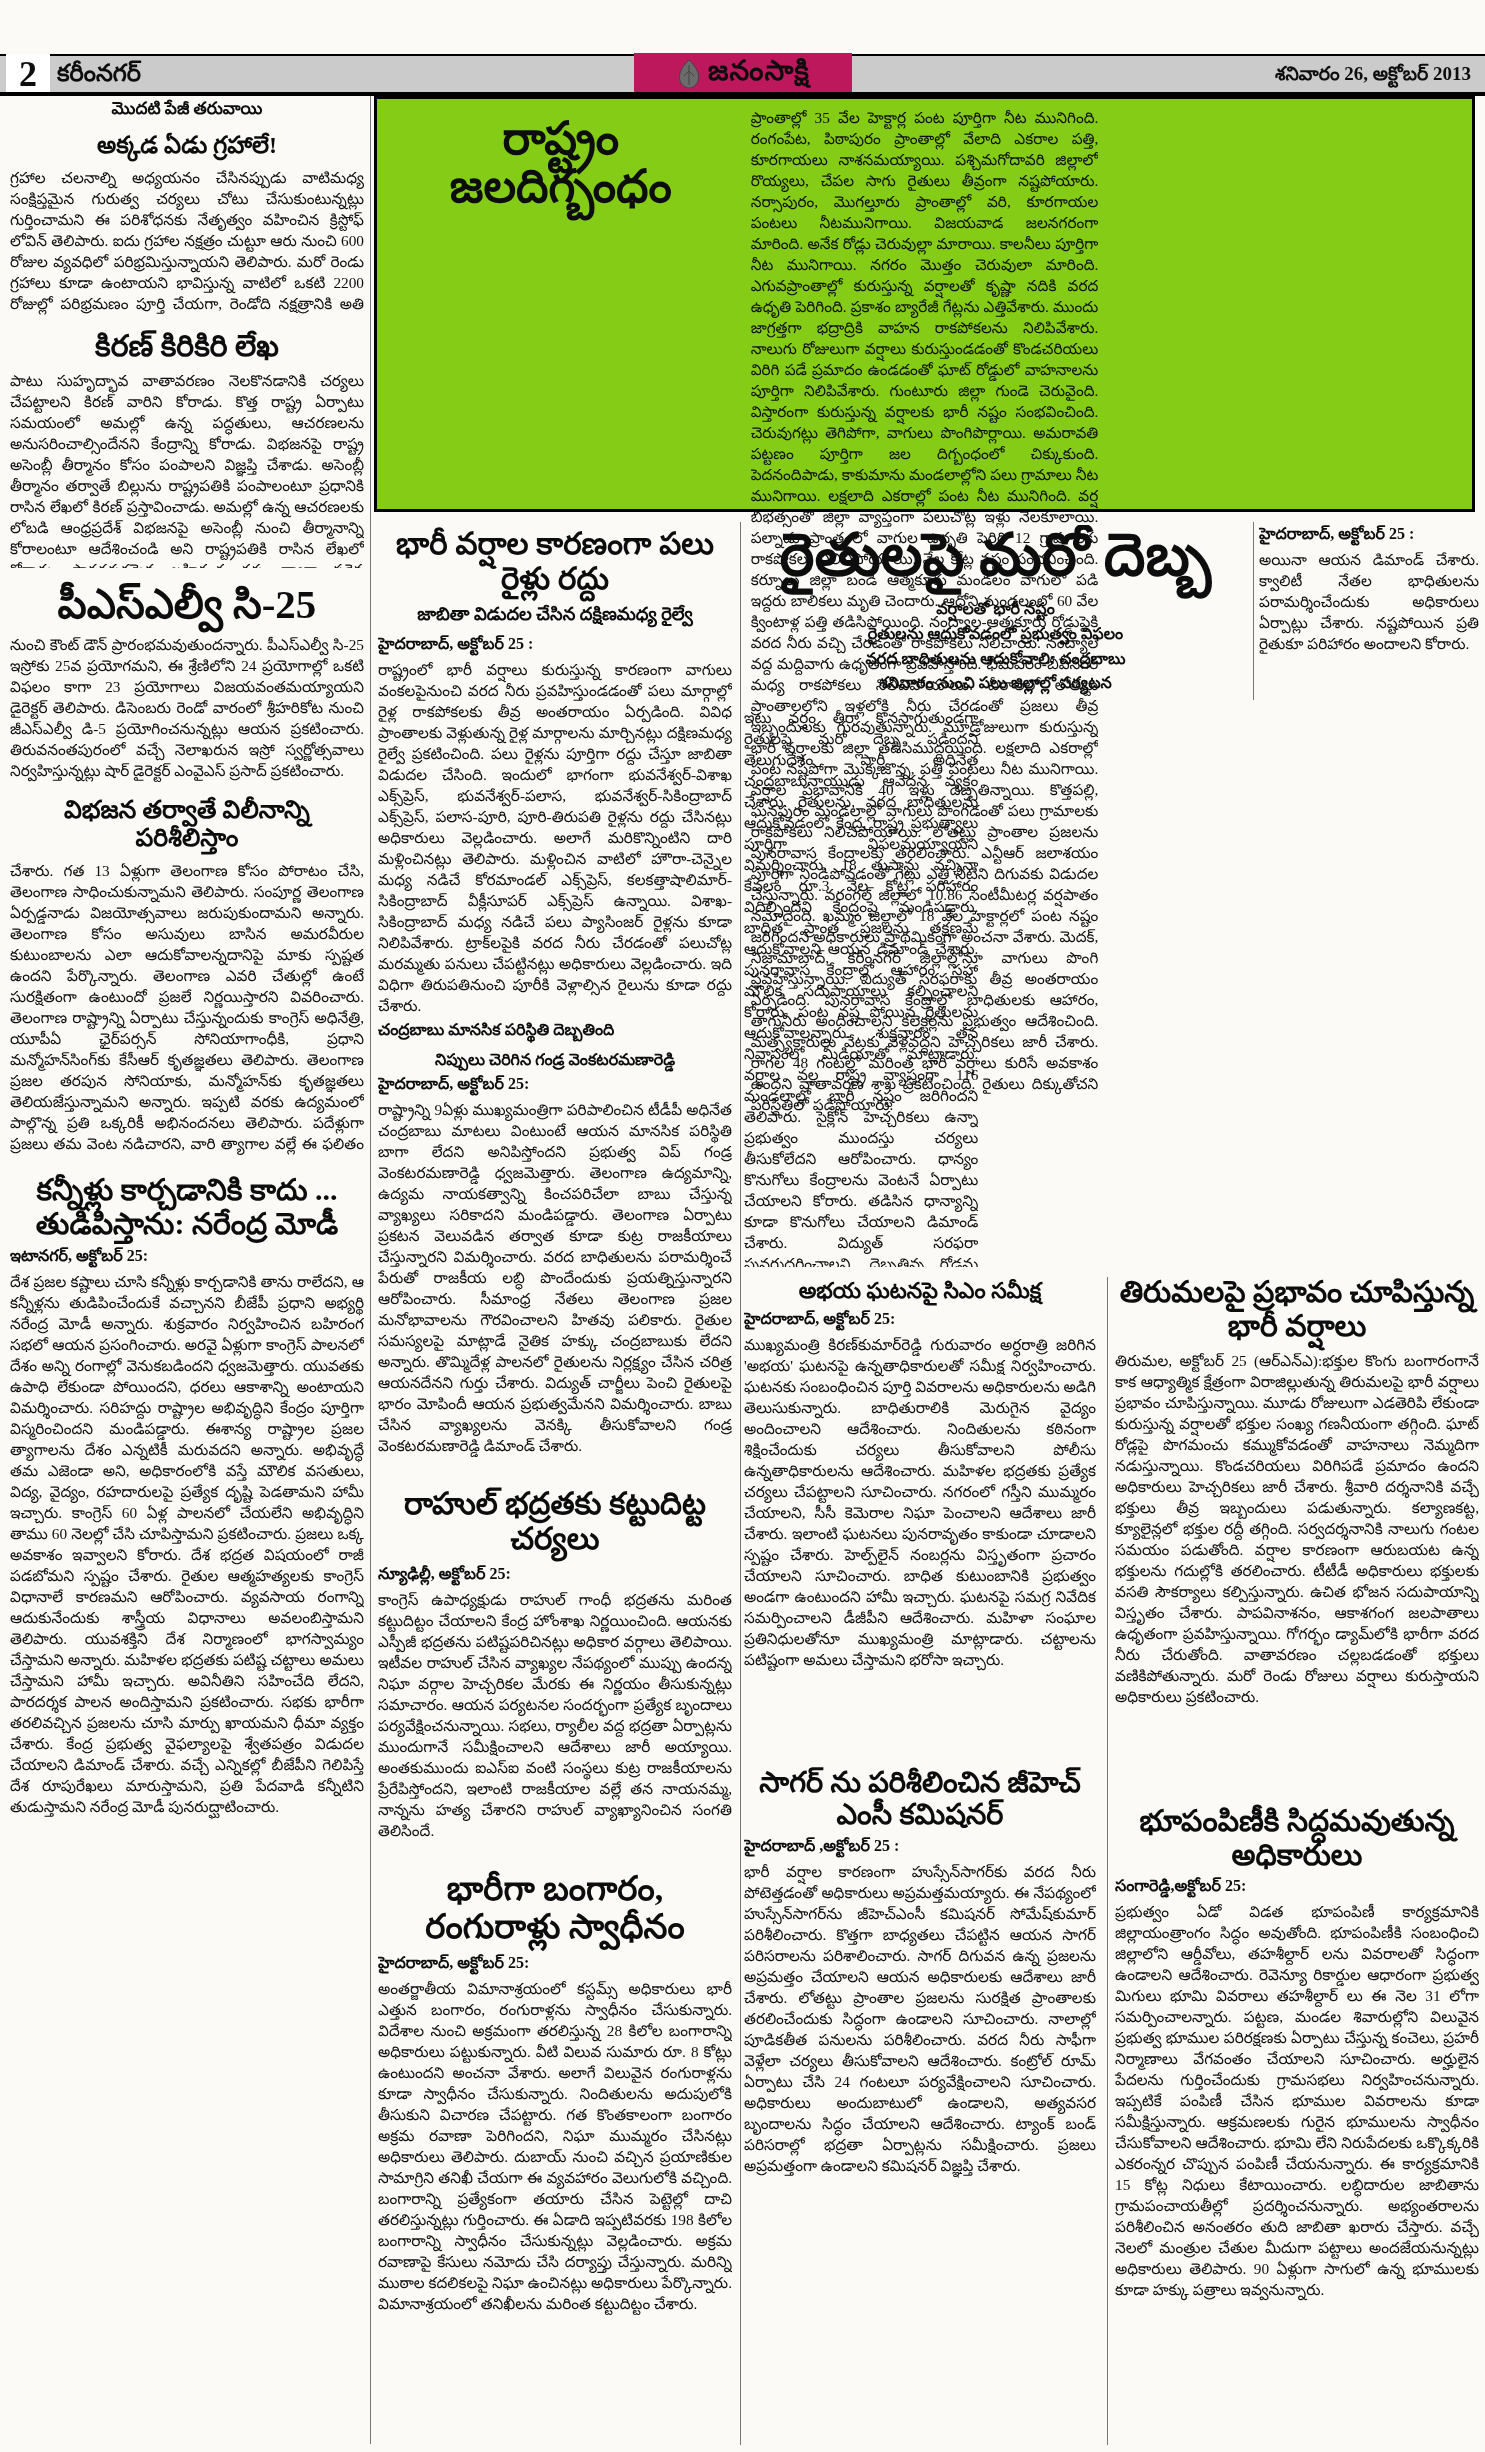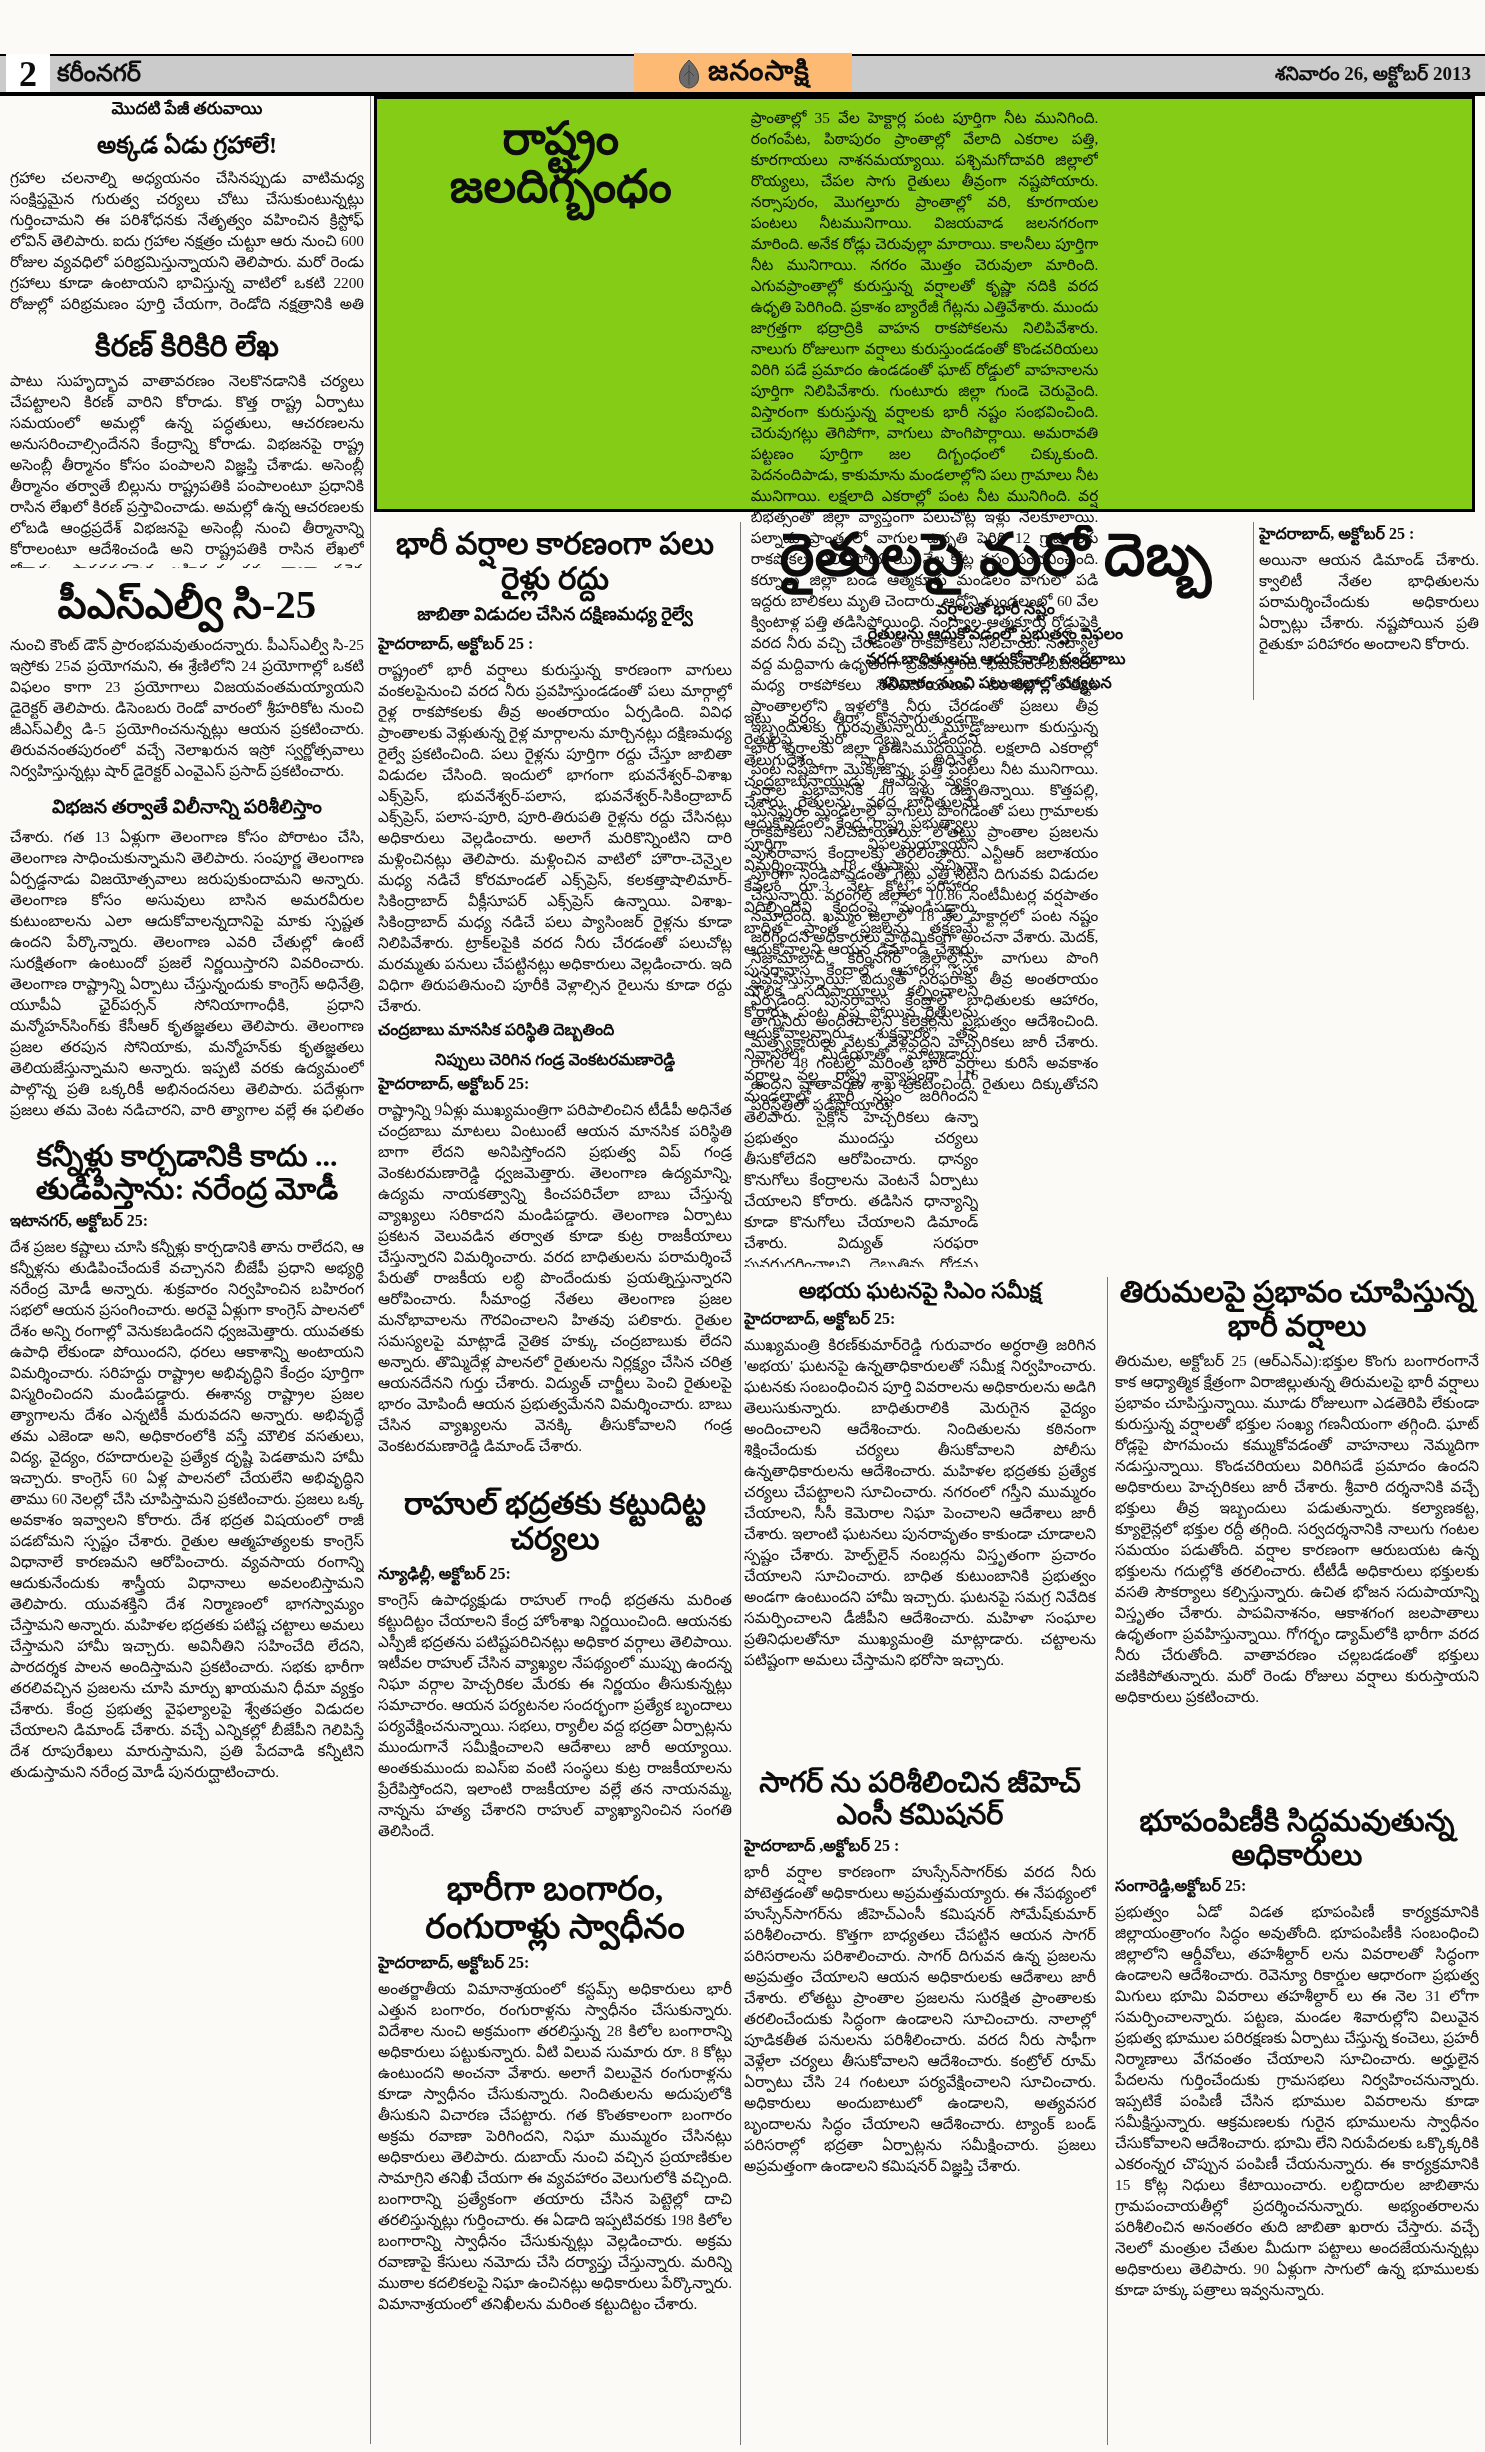--- a/index.html
+++ b/index.html
@@ -7,21 +7,21 @@
   .page{
     position:relative;width:1485px;height:2452px;margin:0 auto;
     background:#fbfaf7;color:#0d0d0d;overflow:hidden;
     font-family:"Liberation Serif","DejaVu Serif",serif;
   }
   
   .masthead-strip{position:absolute;left:0;top:54px;width:1485px;height:36px;background:#cbcbcb;border-top:2px solid #000;}
   .masthead-strip:after{content:"";position:absolute;left:0;bottom:-4px;width:1485px;height:4px;background:#000;}
   .pageno-box{position:absolute;left:6px;top:-2px;width:44px;height:40px;background:#fff;display:flex;align-items:center;justify-content:center;font-size:36px;font-weight:bold;}
   .section-name{position:absolute;left:57px;top:4px;font-size:24px;font-weight:bold;}
-  .masthead-center{position:absolute;left:634px;top:-3px;width:218px;height:42px;background:#fdba74;display:flex;align-items:center;justify-content:center;gap:6px;}
+  .masthead-center{position:absolute;left:634px;top:-3px;width:218px;height:42px;background:#be185d;display:flex;align-items:center;justify-content:center;gap:6px;}
   .masthead-title{font-size:28px;font-weight:bold;letter-spacing:1px;}
   .masthead-leaf{width:26px;height:30px;}
   .issue-date{position:absolute;right:14px;top:7px;font-size:19px;font-weight:bold;}
   
   .art-h{font-weight:bold;text-align:center;line-height:1.12;}
   .kicker{font-weight:bold;text-align:center;font-size:17px;}
   .subhead{font-weight:bold;text-align:center;font-size:18px;}
   .dateline{font-size:16px;font-weight:bold;margin:6px 0 2px 0;}
   .bodytxt{font-size:15.3px;line-height:21px;text-align:justify;overflow:hidden;}
   .lead-bold{font-size:16px;font-weight:bold;}
@@ -64,21 +64,21 @@
 
     <div class="art-h" style="font-size:24px;margin:10px 0 8px 0;">అక్కడ ఏడు గ్రహాలే!</div>
     <div class="bodytxt" style="height:150px;">గ్రహాల చలనాల్ని అధ్యయనం చేసినప్పుడు వాటిమధ్య సంక్షిప్తమైన గురుత్వ చర్యలు చోటు చేసుకుంటున్నట్లు గుర్తించామని ఈ పరిశోధనకు నేతృత్వం వహించిన క్రిస్టోఫ్ లోవిన్ తెలిపారు. ఐదు గ్రహాల నక్షత్రం చుట్టూ ఆరు నుంచి 600 రోజుల వ్యవధిలో పరిభ్రమిస్తున్నాయని తెలిపారు. మరో రెండు గ్రహాలు కూడా ఉంటాయని భావిస్తున్న వాటిలో ఒకటి 2200 రోజుల్లో పరిభ్రమణం పూర్తి చేయగా, రెండోది నక్షత్రానికి అతి సమీపంలో ఉండి కేవలం 1.18 రోజుల్లో పరిభ్రమణ పూర్తి చేస్తుందని ఆయన తెలిపారు.</div>
 
     <div class="art-h" style="font-size:30px;margin:12px 0 8px 0;">కిరణ్ కిరికిరి లేఖ</div>
     <div class="bodytxt" style="height:198px;">పాటు సుహృద్భావ వాతావరణం నెలకొనడానికి చర్యలు చేపట్టాలని కిరణ్ వారిని కోరాడు. కొత్త రాష్ట్ర ఏర్పాటు సమయంలో అమల్లో ఉన్న పద్ధతులు, ఆచరణలను అనుసరించాల్సిందేనని కేంద్రాన్ని కోరాడు. విభజనపై రాష్ట్ర అసెంబ్లీ తీర్మానం కోసం పంపాలని విజ్ఞప్తి చేశాడు. అసెంబ్లీ తీర్మానం తర్వాతే బిల్లును రాష్ట్రపతికి పంపాలంటూ ప్రధానికి రాసిన లేఖలో కిరణ్ ప్రస్తావించాడు. అమల్లో ఉన్న ఆచరణలకు లోబడి ఆంధ్రప్రదేశ్ విభజనపై అసెంబ్లీ నుంచి తీర్మానాన్ని కోరాలంటూ ఆదేశించండి అని రాష్ట్రపతికి రాసిన లేఖలో కోరాడు. పారదర్శకమైన బహిరంగ చర్చ ద్వారా సరైన తీర్మానాన్ని పొందిన తర్వాతే రాష్ట్రపతికి ముసాయిదా బిల్లును పంపాలని కిరణ్ వారిని కోరాడు.</div>
 
     <div class="art-h" style="font-size:41px;margin:14px 0 6px 0;">పీఎస్ఎల్వీ సి-25</div>
     <div class="bodytxt" style="height:150px;">నుంచి కౌంట్ డౌన్ ప్రారంభమవుతుందన్నారు. పీఎస్ఎల్వీ సి-25 ఇస్రోకు 25వ ప్రయోగమని, ఈ శ్రేణిలోని 24 ప్రయోగాల్లో ఒకటి విఫలం కాగా 23 ప్రయోగాలు విజయవంతమయ్యాయని డైరెక్టర్ తెలిపారు. డిసెంబరు రెండో వారంలో శ్రీహరికోట నుంచి జీఎస్ఎల్వీ డి-5 ప్రయోగించనున్నట్లు ఆయన ప్రకటించారు. తిరువనంతపురంలో వచ్చే నెలాఖరున ఇస్రో స్వర్ణోత్సవాలు నిర్వహిస్తున్నట్లు షార్ డైరెక్టర్ ఎంవైఎస్ ప్రసాద్ ప్రకటించారు.</div>
 
-    <div class="art-h" style="font-size:19px;margin:12px 0 8px 0;">విభజన తర్వాతే విలీనాన్ని పరిశీలిస్తాం</div>
+    <div class="art-h" style="font-size:25px;margin:12px 0 8px 0;">విభజన తర్వాతే విలీనాన్ని పరిశీలిస్తాం</div>
     <div class="bodytxt" style="height:297px;">చేశారు. గత 13 ఏళ్లుగా తెలంగాణ కోసం పోరాటం చేసి, తెలంగాణ సాధించుకున్నామని తెలిపారు. సంపూర్ణ తెలంగాణ ఏర్పడ్డనాడు విజయోత్సవాలు జరుపుకుందామని అన్నారు. తెలంగాణ కోసం అసువులు బాసిన అమరవీరుల కుటుంబాలను ఎలా ఆదుకోవాలన్నదానిపై మాకు స్పష్టత ఉందని పేర్కొన్నారు. తెలంగాణ ఎవరి చేతుల్లో ఉంటే సురక్షితంగా ఉంటుందో ప్రజలే నిర్ణయిస్తారని వివరించారు. తెలంగాణ రాష్ట్రాన్ని ఏర్పాటు చేస్తున్నందుకు కాంగ్రెస్ అధినేత్రి, యూపీఏ ఛైర్‌పర్సన్ సోనియాగాంధీకి, ప్రధాని మన్మోహన్‌సింగ్‌కు కేసీఆర్ కృతజ్ఞతలు తెలిపారు. తెలంగాణ ప్రజల తరపున సోనియాకు, మన్మోహన్‌కు కృతజ్ఞతలు తెలియజేస్తున్నామని అన్నారు. ఇప్పటి వరకు ఉద్యమంలో పాల్గొన్న ప్రతి ఒక్కరికీ అభినందనలు తెలిపారు. పదేళ్లుగా ప్రజలు తమ వెంట నడిచారని, వారి త్యాగాల వల్లే ఈ ఫలితం వచ్చిందని పేర్కొన్నారు. తెలంగాణలో ప్రతి వర్గం అభివృద్ధి చెందేలా ప్రణాళికలు సిద్ధం చేస్తున్నామని వెల్లడించారు. నియోజకవర్గాల వారీగా సమీక్షలు నిర్వహించి ప్రజా సమస్యలను పరిష్కరిస్తామని హామీ ఇచ్చారు. హైదరాబాద్‌ అభివృద్ధికి ప్రత్యేక చర్యలు తీసుకుంటామని, పెట్టుబడులకు భరోసా కల్పిస్తామని తెలిపారు. విలీనం అంశంపై విభజన ప్రక్రియ పూర్తయిన తర్వాతే నిర్ణయం తీసుకుంటామని స్పష్టం చేశారు.</div>
 
     <div class="art-h" style="font-size:30px;margin:16px 0 6px 0;">కన్నీళ్లు కార్చడానికి కాదు ... తుడిపిస్తాను: నరేంద్ర మోడీ</div>
     <div class="dateline">ఇటానగర్, అక్టోబర్ 25:</div>
     <div class="bodytxt" style="height:1139px;">దేశ ప్రజల కష్టాలు చూసి కన్నీళ్లు కార్చడానికి తాను రాలేదని, ఆ కన్నీళ్లను తుడిపించేందుకే వచ్చానని బీజేపీ ప్రధాని అభ్యర్థి నరేంద్ర మోడీ అన్నారు. శుక్రవారం నిర్వహించిన బహిరంగ సభలో ఆయన ప్రసంగించారు. అరవై ఏళ్లుగా కాంగ్రెస్ పాలనలో దేశం అన్ని రంగాల్లో వెనుకబడిందని ధ్వజమెత్తారు. యువతకు ఉపాధి లేకుండా పోయిందని, ధరలు ఆకాశాన్ని అంటాయని విమర్శించారు. సరిహద్దు రాష్ట్రాల అభివృద్ధిని కేంద్రం పూర్తిగా విస్మరించిందని మండిపడ్డారు. ఈశాన్య రాష్ట్రాల ప్రజల త్యాగాలను దేశం ఎన్నటికీ మరువదని అన్నారు. అభివృద్ధే తమ ఎజెండా అని, అధికారంలోకి వస్తే మౌలిక వసతులు, విద్య, వైద్యం, రహదారులపై ప్రత్యేక దృష్టి పెడతామని హామీ ఇచ్చారు. కాంగ్రెస్ 60 ఏళ్ల పాలనలో చేయలేని అభివృద్ధిని తాము 60 నెలల్లో చేసి చూపిస్తామని ప్రకటించారు. ప్రజలు ఒక్క అవకాశం ఇవ్వాలని కోరారు. దేశ భద్రత విషయంలో రాజీ పడబోమని స్పష్టం చేశారు. రైతుల ఆత్మహత్యలకు కాంగ్రెస్ విధానాలే కారణమని ఆరోపించారు. వ్యవసాయ రంగాన్ని ఆదుకునేందుకు శాస్త్రీయ విధానాలు అవలంబిస్తామని తెలిపారు. యువశక్తిని దేశ నిర్మాణంలో భాగస్వామ్యం చేస్తామని అన్నారు. మహిళల భద్రతకు పటిష్ట చట్టాలు అమలు చేస్తామని హామీ ఇచ్చారు. అవినీతిని సహించేది లేదని, పారదర్శక పాలన అందిస్తామని ప్రకటించారు. సభకు భారీగా తరలివచ్చిన ప్రజలను చూసి మార్పు ఖాయమని ధీమా వ్యక్తం చేశారు. కేంద్ర ప్రభుత్వ వైఫల్యాలపై శ్వేతపత్రం విడుదల చేయాలని డిమాండ్ చేశారు. వచ్చే ఎన్నికల్లో బీజేపీని గెలిపిస్తే దేశ రూపురేఖలు మారుస్తామని, ప్రతి పేదవాడి కన్నీటిని తుడుస్తామని నరేంద్ర మోడీ పునరుద్ఘాటించారు.</div>
   </div>
 
   <div class="flood-box">
     <div class="flood-cols">
       <div class="flood-head">రాష్ట్రం జలదిగ్బంధం</div>

